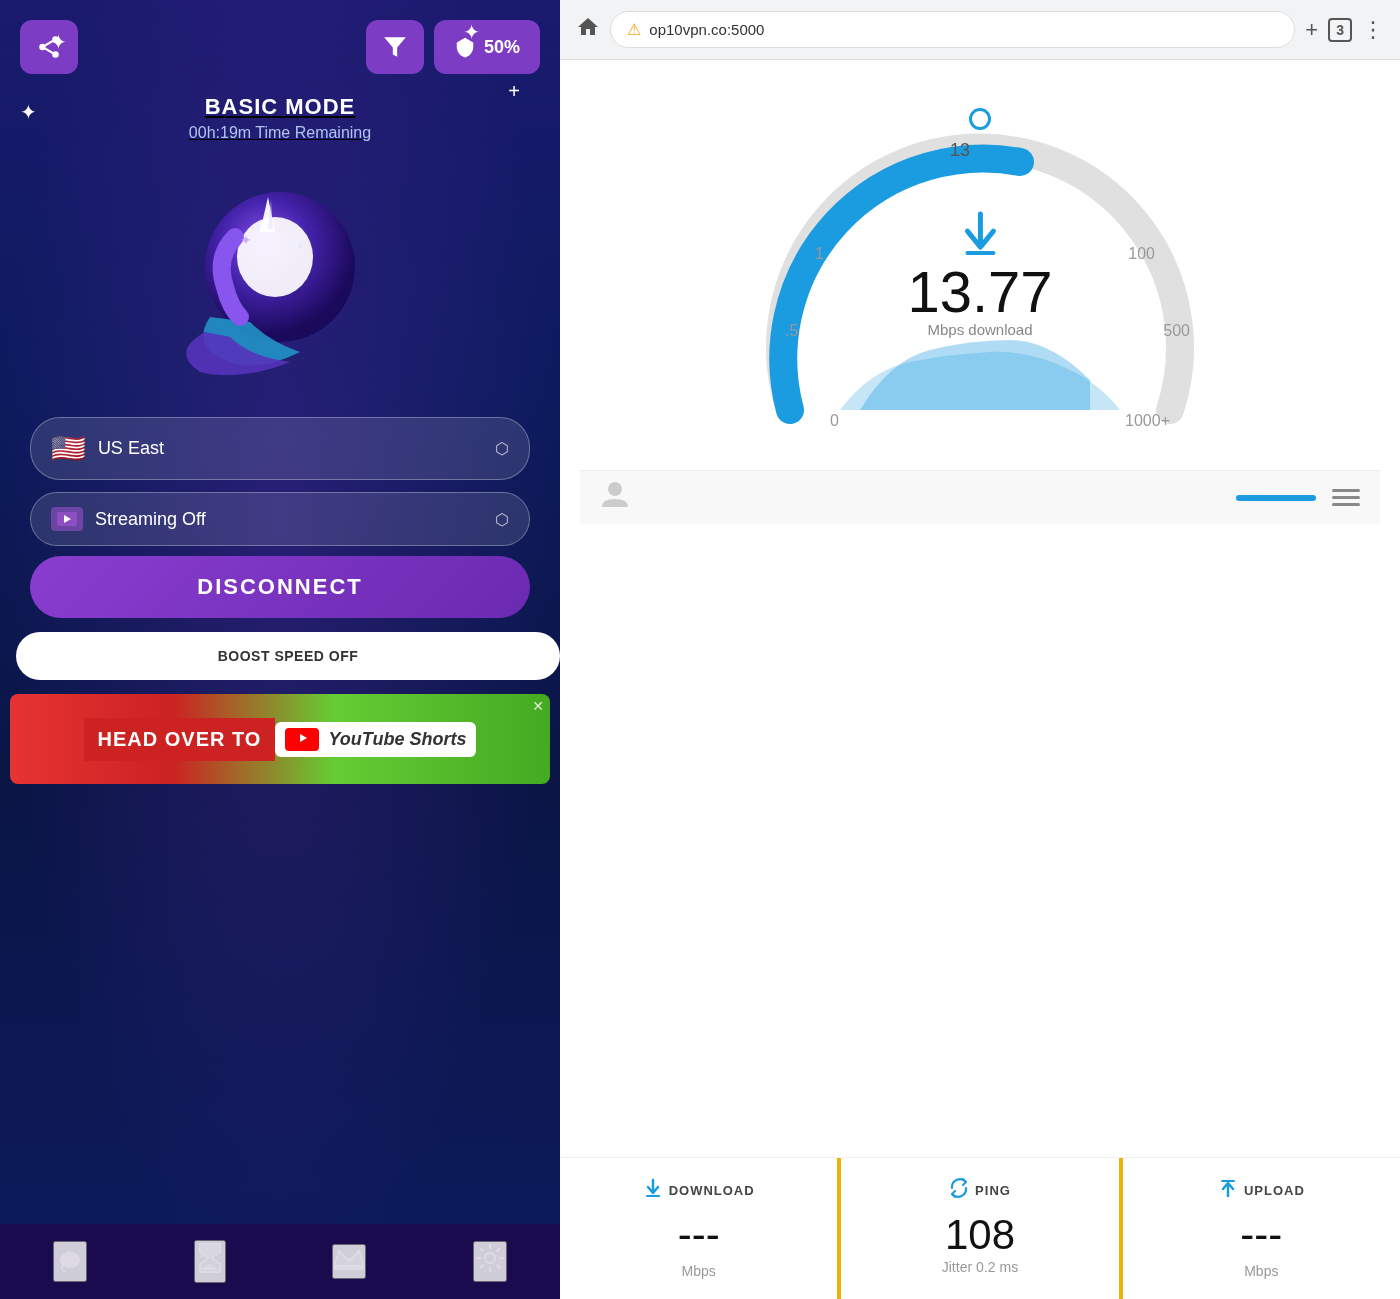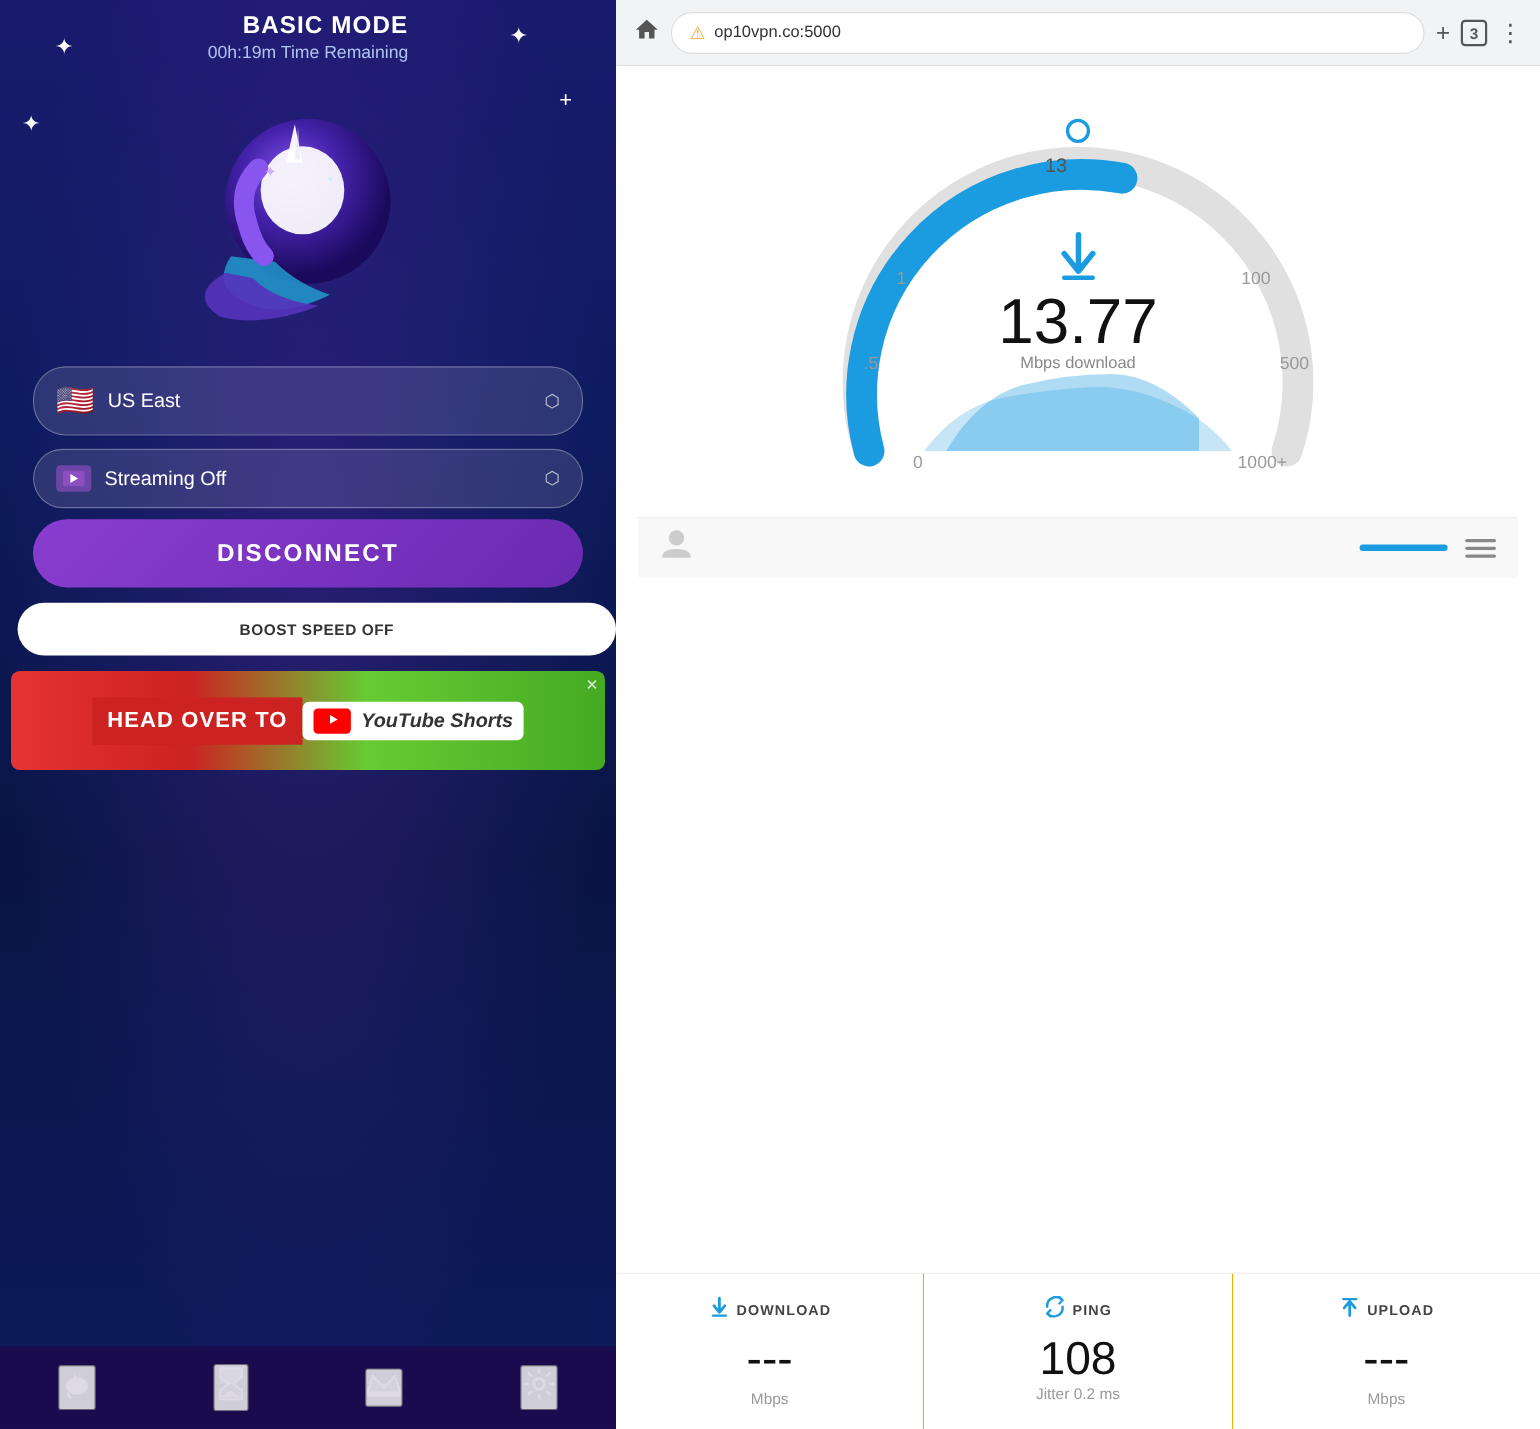--- a/index.html
+++ b/index.html
@@ -70,23 +70,24 @@
       font-size: 18px;
       font-weight: bold;
     }
 
     .top-right-btns {
       display: flex;
       gap: 10px;
     }
 
     .mode-section {
-      text-align: right;
+      text-align: center;
       z-index: 2;
       margin-top: 10px;
+      text-decoration: underline;
     }
 
     .basic-mode-title {
       color: white;
       font-size: 22px;
       font-weight: bold;
       letter-spacing: 1px;
     }
 
     .time-remaining {
@@ -485,21 +486,21 @@
     
     .stats-section {
       width: 100%;
       display: flex;
       border-top: 1px solid #eee;
     }
 
     .stat-box {
       flex: 1;
       padding: 20px 16px;
-      border-right: 1px solid #eab308;
+      border-right: 4px solid #eab308;
       display: flex;
       flex-direction: column;
       align-items: center;
     }
     .stat-box:last-child { border-right: none; }
 
     .stat-header {
       display: flex;
       align-items: center;
       gap: 6px;
@@ -547,20 +548,46 @@
 </head>
 <body>
 
 <div class="left-panel">
 
   <span class="sparkle sparkle1">✦</span>
   <span class="sparkle sparkle2">✦</span>
   <span class="sparkle sparkle3">+</span>
   <span class="sparkle sparkle4">✦</span>
 
+  <div class="top-bar">
+    <button class="btn-purple">
+      <svg width="26" height="26" viewBox="0 0 24 24" fill="white">
+        <circle cx="18" cy="5" r="3"></circle>
+        <circle cx="6" cy="12" r="3"></circle>
+        <circle cx="18" cy="19" r="3"></circle>
+        <line x1="8.59" y1="13.51" x2="15.42" y2="17.49" stroke="white" stroke-width="2"></line>
+        <line x1="15.41" y1="6.51" x2="8.59" y2="10.49" stroke="white" stroke-width="2"></line>
+      </svg>
+    </button>
+
+    <div class="top-right-btns">
+      <button class="btn-purple">
+        <svg width="26" height="26" viewBox="0 0 24 24" fill="white">
+          <polygon points="22 3 2 3 10 12.46 10 19 14 21 14 12.46 22 3"></polygon>
+        </svg>
+      </button>
+
+      <button class="btn-purple-wide">
+        <svg width="22" height="22" viewBox="0 0 24 24" fill="white">
+          <path d="M12 2L3 7v5c0 5.25 3.75 10.15 9 11.35C17.25 22.15 21 17.25 21 12V7L12 2z"></path>
+        </svg>
+        <span class="shield-pct">50%</span>
+      </button>
+    </div>
+  </div>
 
   <div class="mode-section">
     <div class="basic-mode-title">BASIC MODE</div>
     <div class="time-remaining">00h:19m Time Remaining</div>
   </div>
 
   <div class="unicorn-container">
     <svg class="unicorn-body-svg" viewBox="0 0 200 200">
 
       <defs>

